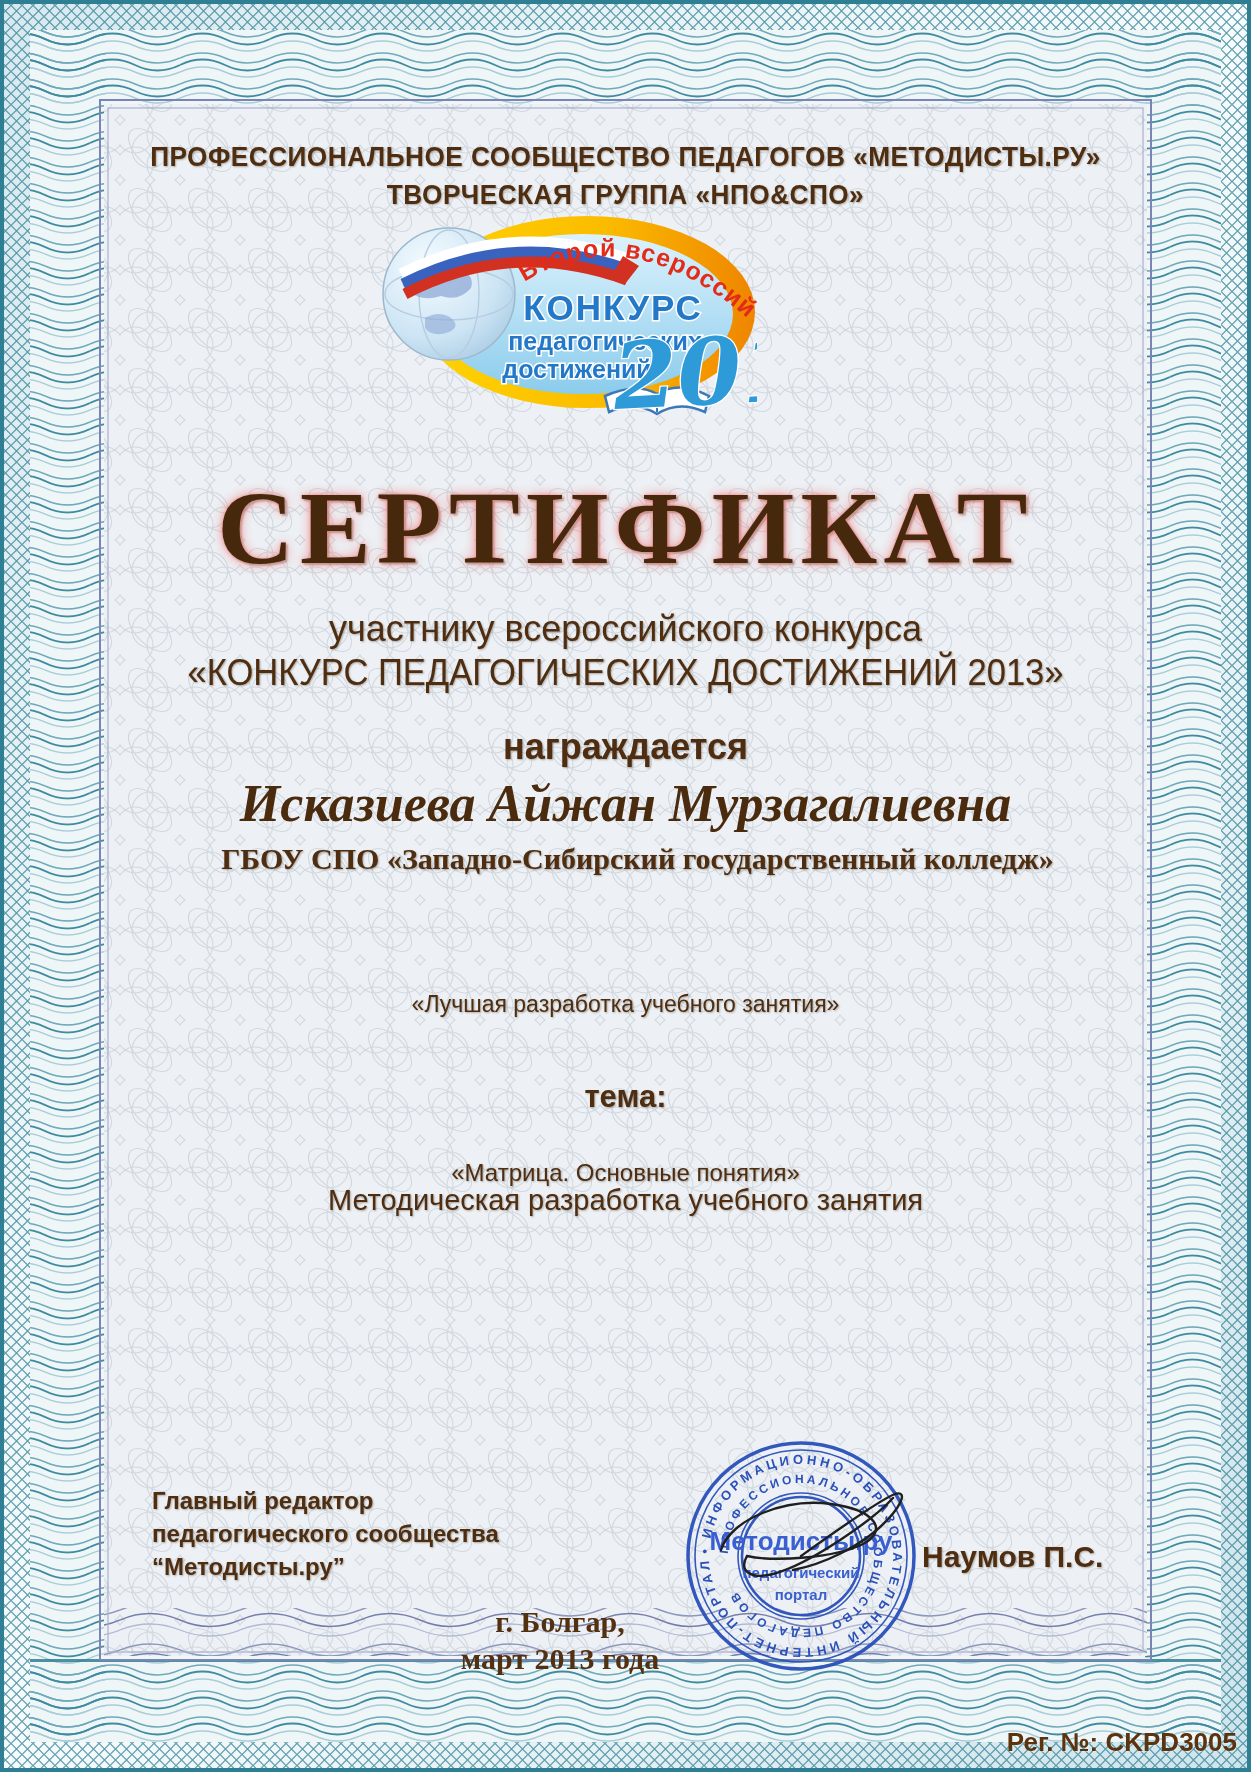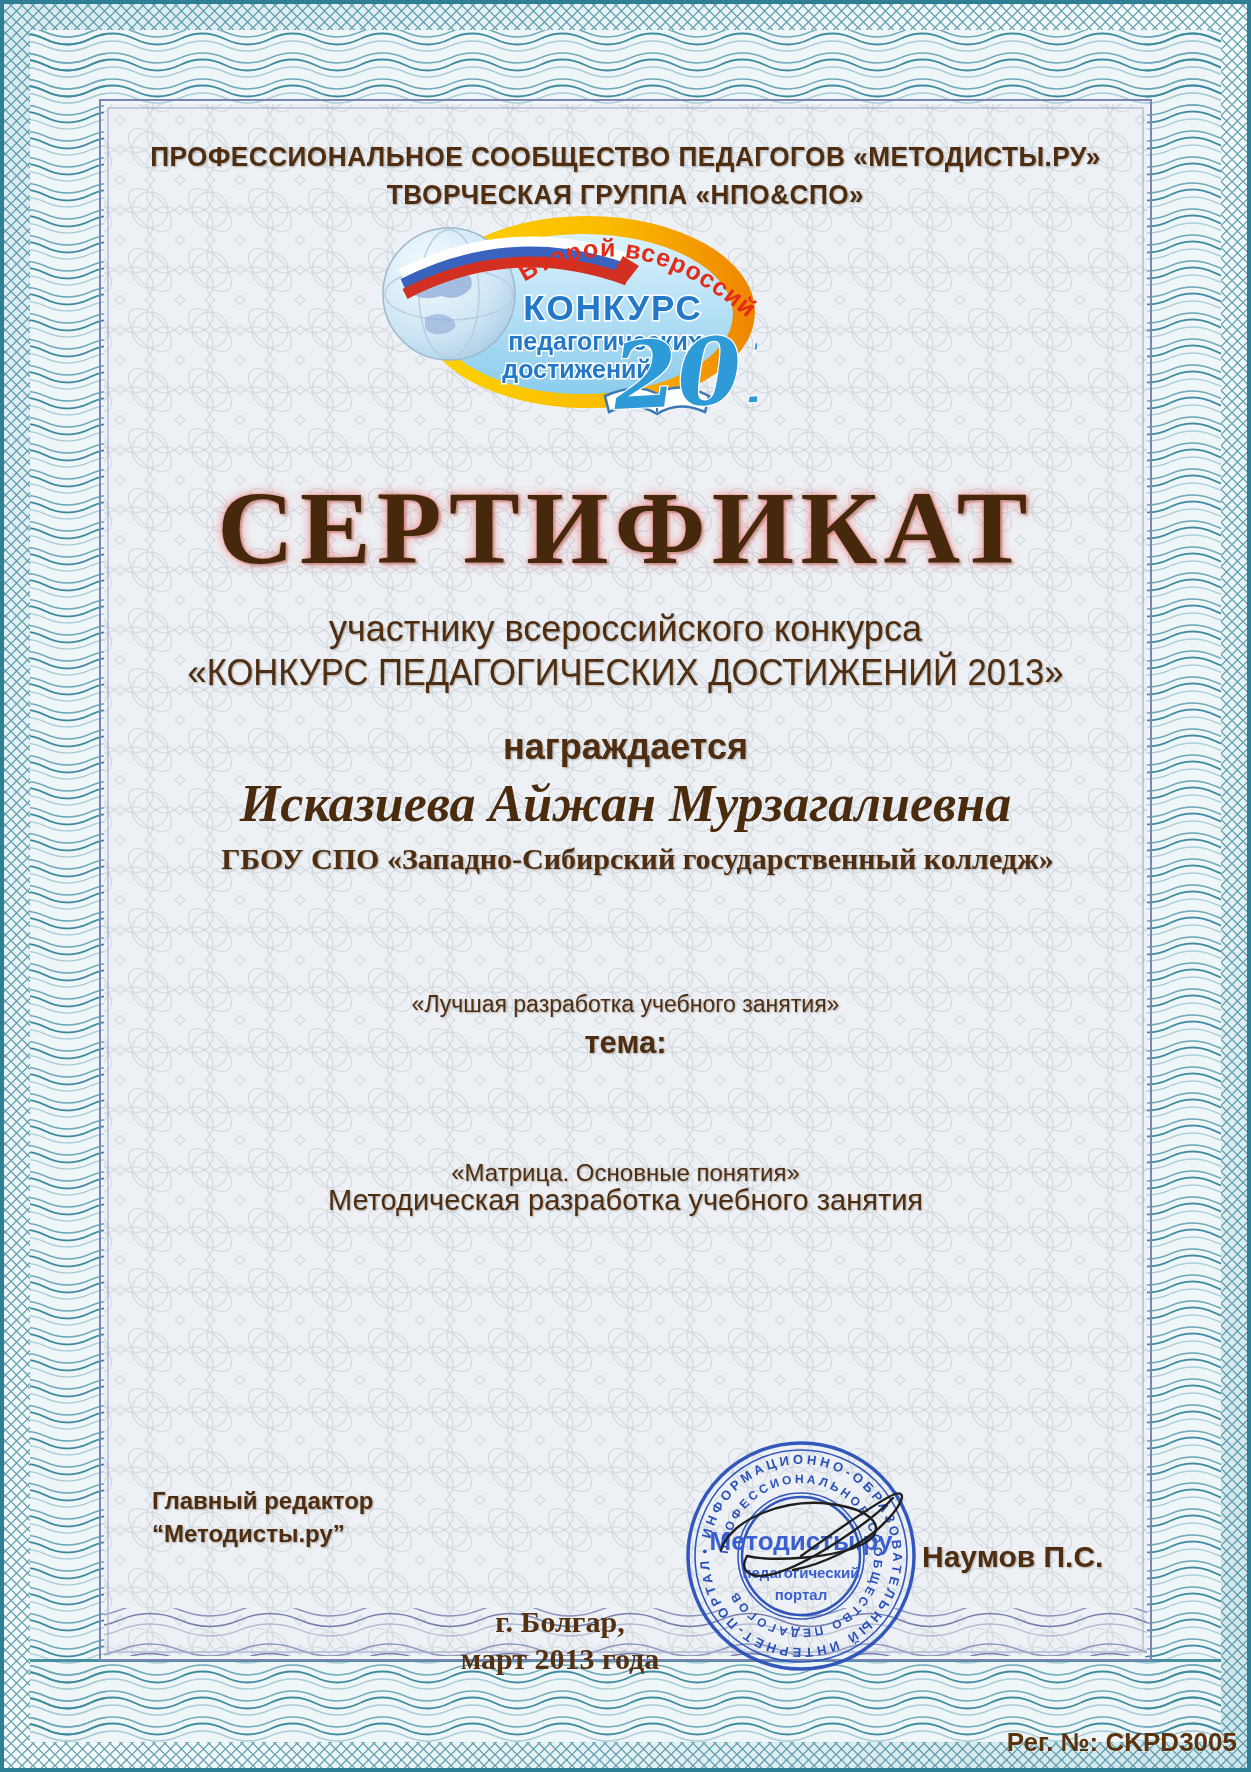--- a/index.html
+++ b/index.html
@@ -16,21 +16,21 @@
        text-shadow:0 0 12px rgba(240,125,125,.85),0 0 3px rgba(240,125,125,.8),2px 2px 2px rgba(60,35,10,.35);
        transform:scaleX(1.02);transform-origin:center;}
   .sub1{top:608px;font-size:36px;}
   .sub2{top:652px;font-size:36px;transform:scaleX(.96);transform-origin:center;}
   .award{top:726px;font-size:36px;font-weight:bold;}
   .name{top:774px;font-family:"Liberation Serif",serif;font-style:italic;font-weight:bold;
         font-size:52px;color:#4a2b0e;}
   .org{top:842px;font-family:"Liberation Serif",serif;font-weight:bold;font-size:30px;margin-left:12px;}
   .nomlbl{top:950px;font-size:31px;font-weight:bold;}
   .nomval{top:991px;font-size:23px;}
-  .themelbl{top:1025px;font-size:31px;font-weight:bold;}
+  .themelbl{top:1079px;font-size:31px;font-weight:bold;}
   .theme1{top:1184px;font-size:29px;}
   .theme2{top:1159px;font-size:24px;}
   .editor{left:152px;top:1484px;font-size:24px;font-weight:bold;line-height:33px;text-align:left;}
   .signer{left:922px;top:1540px;font-size:30px;font-weight:bold;}
   .place{left:400px;top:1594px;width:320px;text-align:center;font-family:"Liberation Serif",serif;
          font-weight:bold;font-size:30px;line-height:37px;color:#53300f;margin-top:9px;}
   .reg{right:14px;top:1727px;font-size:26px;font-weight:bold;color:#5b330f;
        text-shadow:1px 1px 1px rgba(255,255,255,.35);}
   .logo-box{left:373px;top:200px;width:384px;height:216px;}
   .stamp-box{left:683px;top:1438px;width:236px;height:236px;}
@@ -163,20 +163,21 @@
   <div class="abs ctr award brown">награждается</div>
   <div class="abs ctr name">Исказиева Айжан Мурзагалиевна</div>
   <div class="abs ctr org brown">ГБОУ СПО «Западно-Сибирский государственный колледж»</div>
   <div class="abs ctr nomval brown">«Лучшая разработка учебного занятия»</div>
   <div class="abs ctr themelbl brown">тема:</div>
   <div class="abs ctr theme1 brown">Методическая разработка учебного занятия</div>
   <div class="abs ctr theme2 brown">«Матрица. Основные понятия»</div>
 
   <div class="abs editor brown">
     <div>Главный редактор</div>
+    <div>педагогического сообщества</div>
     <div>“Методисты.ру”</div>
   </div>
 
   <div class="abs stamp-box">
     <svg width="236" height="236" viewBox="0 0 236 236">
       <defs>
         <path id="ringOut" d="M118,118 m-92,0 a92,92 0 1,1 184,0 a92,92 0 1,1 -184,0" fill="none"></path>
         <path id="ringIn" d="M118,118 m-73,0 a73,73 0 1,1 146,0 a73,73 0 1,1 -146,0" fill="none"></path>
       </defs>
       <g stroke="#2a50bb" fill="none" opacity=".95">

